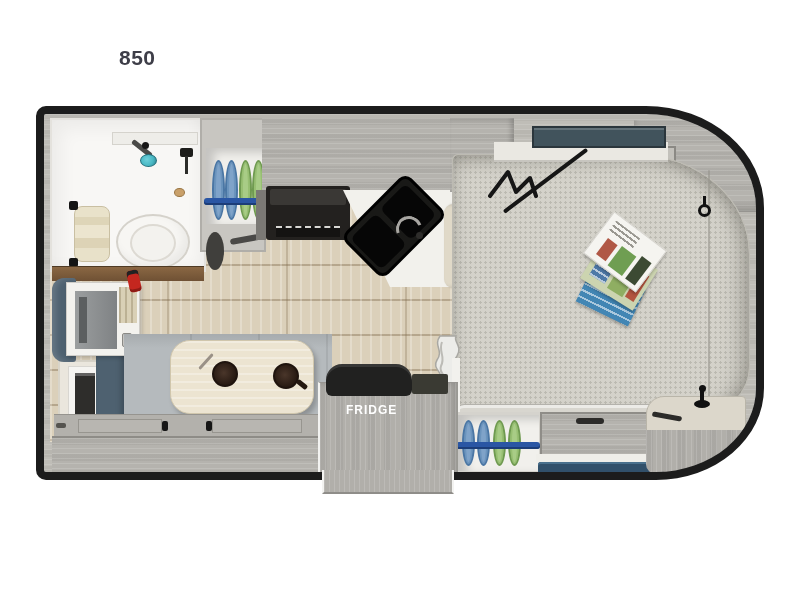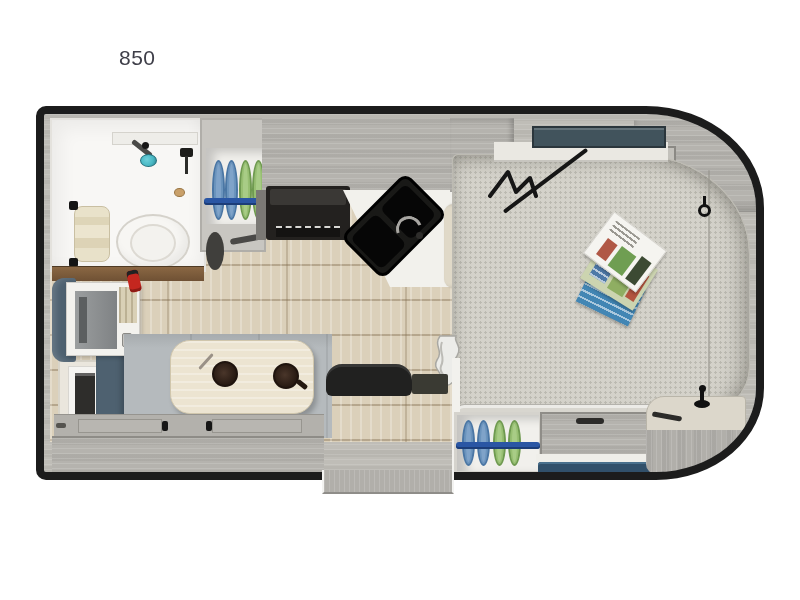--- a/index.html
+++ b/index.html
@@ -1,20 +1,20 @@
 <!DOCTYPE html>
 <html><head>
 <meta charset="utf-8">
 <style>
   html,body{margin:0;padding:0;background:#fff;}
   .canvas{position:relative;width:800px;height:600px;background:#ffffff;overflow:hidden;
           font-family:"Liberation Sans",sans-serif;}
   .canvas *{position:absolute;box-sizing:border-box;}
   
-  [data-name="model-label"]{left:119px;top:46px;font-size:21px;font-weight:400;color:#3e3e48;letter-spacing:.5px;}
+  [data-name="model-label"]{left:119px;top:46px;font-size:21px;font-weight:700;color:#3e3e48;letter-spacing:.5px;}
   
   [data-name="camper-interior"]{left:44px;top:114px;width:712px;height:358px;overflow:hidden;
      border-radius:2px 106px 96px 2px / 2px 94px 84px 2px;
      background-color:#bfbdb7;
      background-image:repeating-linear-gradient(180deg, rgba(255,255,255,.12) 0 1px, transparent 1px 5px),
                       repeating-linear-gradient(180deg, rgba(0,0,0,.04) 0 7px, transparent 7px 16px);
      z-index:1;}
   [data-name="camper-shell"]{left:36px;top:106px;width:728px;height:374px;border:8px solid #1c1c1c;
      border-radius:10px 118px 108px 10px / 10px 102px 92px 10px;z-index:3;}
   [data-name="fridge-exterior-vent"]{left:322px;top:470px;width:132px;height:24px;z-index:4;
@@ -330,19 +330,22 @@
     <div data-name="mug-handle-right"></div>
     <div data-name="bench-seat">
       <div class="bp1" data-name="bench-hatch"></div>
       <div class="bp2" data-name="bench-hatch"></div>
       <div class="bl1" data-name="bench-latch"></div>
       <div class="bl2" data-name="bench-latch"></div>
       <div class="bl3" data-name="bench-latch"></div>
     </div>
     <div class="gwood" data-name="bench-face"></div>
 
+    <div class="gwoodv" data-name="fridge-cabinet">
+      <div data-name="fridge-label">FRIDGE</div>
+    </div>
     <div data-name="fridge-top-unit"></div>
     <div data-name="fridge-vent-panel"></div>
   </div>
 
   <div data-name="camper-shell"></div>
   <div data-name="fridge-exterior-vent"></div>
 </div>
 
 </body></html>

